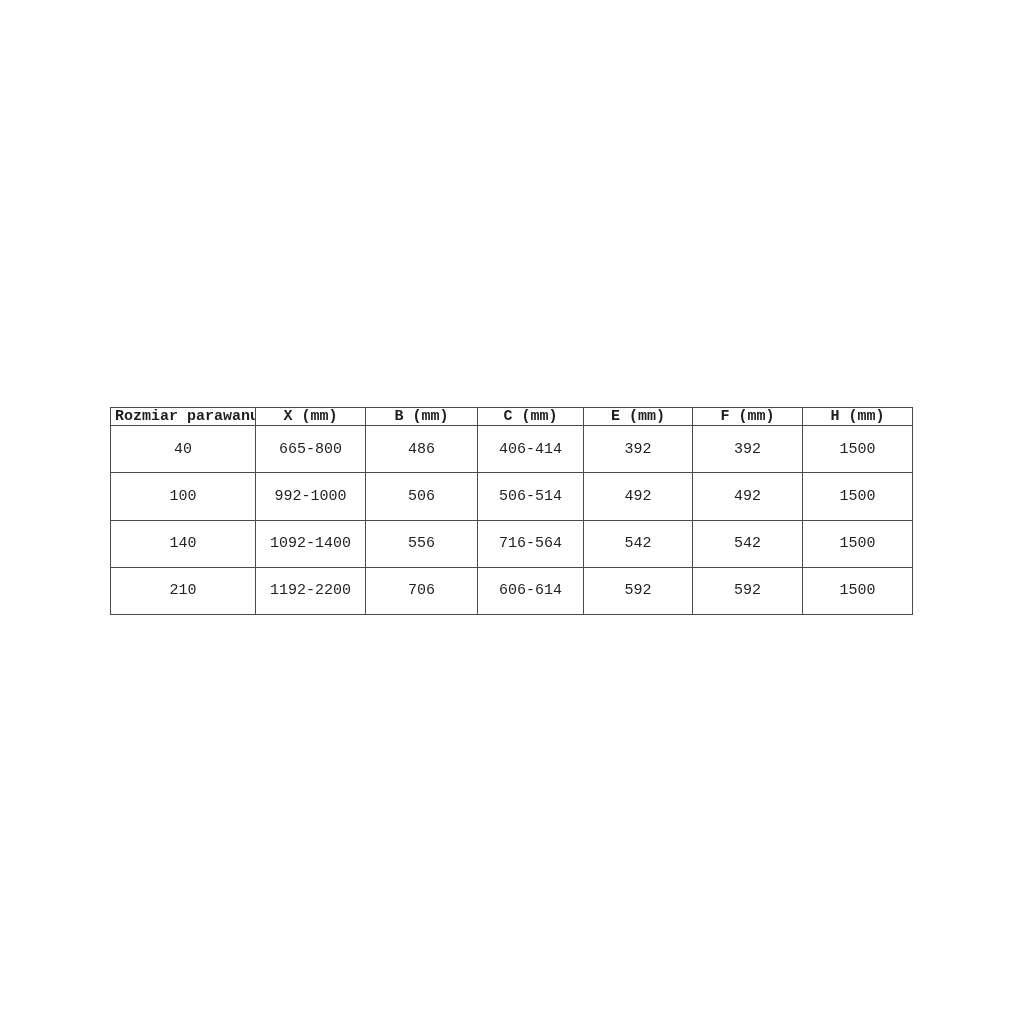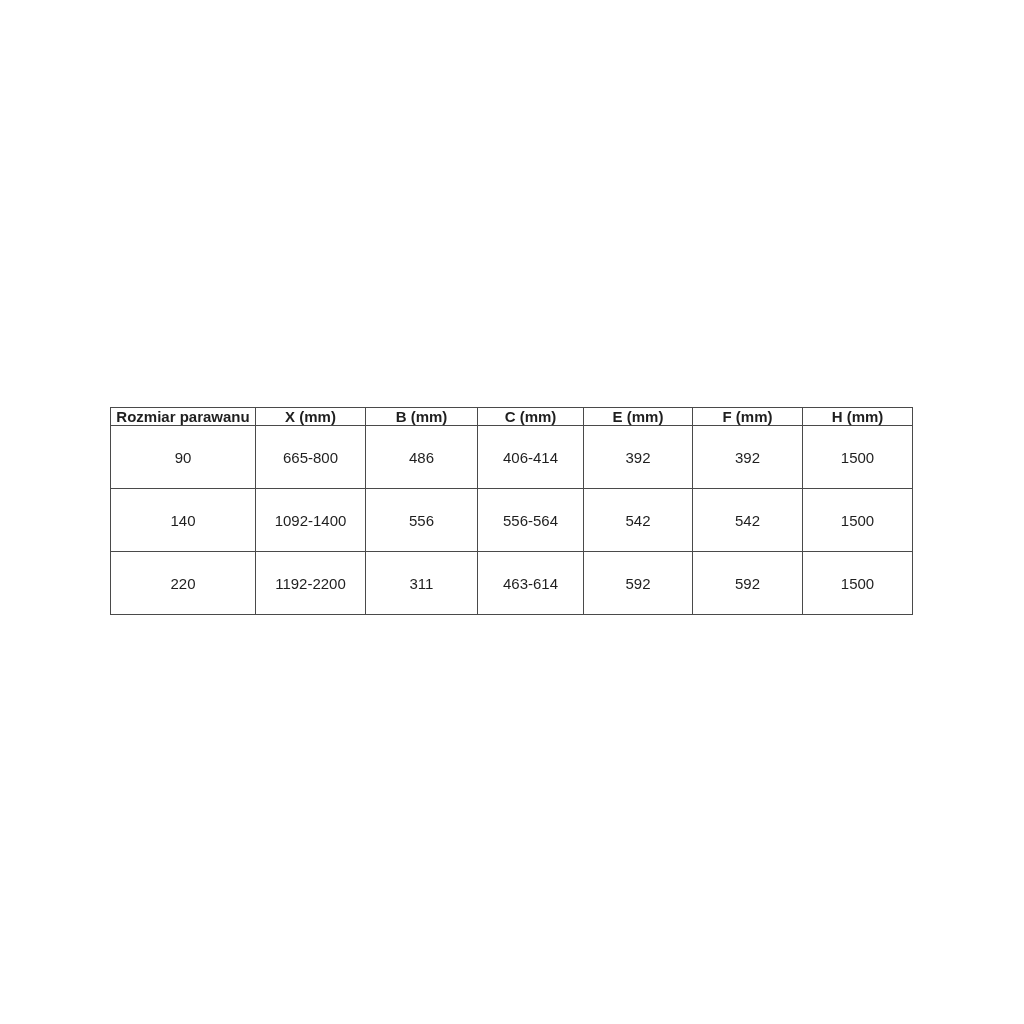--- a/index.html
+++ b/index.html
@@ -29,20 +29,21 @@
   table.size-table th,
   table.size-table td {
     border: 1px solid #4a4a4a;
     text-align: center;
     vertical-align: middle;
     font-size: 15px;
     color: #1f1f1f;
     padding: 0 4px;
     overflow: hidden;
     white-space: nowrap;
+    font-family: Liberation Mono, monospace;
   }
   table.size-table th {
     font-weight: bold;
   }
   table.size-table td {
     font-weight: normal;
   }
 </style>
 </head>
 <body>
@@ -64,41 +65,50 @@
         <th>X (mm)</th>
         <th>B (mm)</th>
         <th>C (mm)</th>
         <th>E (mm)</th>
         <th>F (mm)</th>
         <th>H (mm)</th>
       </tr>
     </thead>
     <tbody>
       <tr>
-        <td>90</td>
+        <td>40</td>
         <td>665-800</td>
         <td>486</td>
         <td>406-414</td>
         <td>392</td>
         <td>392</td>
         <td>1500</td>
       </tr>
       <tr>
+        <td>100</td>
+        <td>992-1000</td>
+        <td>506</td>
+        <td>506-514</td>
+        <td>492</td>
+        <td>492</td>
+        <td>1500</td>
+      </tr>
+      <tr>
         <td>140</td>
         <td>1092-1400</td>
         <td>556</td>
-        <td>556-564</td>
+        <td>716-564</td>
         <td>542</td>
         <td>542</td>
         <td>1500</td>
       </tr>
       <tr>
-        <td>220</td>
+        <td>210</td>
         <td>1192-2200</td>
-        <td>311</td>
-        <td>463-614</td>
+        <td>706</td>
+        <td>606-614</td>
         <td>592</td>
         <td>592</td>
         <td>1500</td>
       </tr>
     </tbody>
   </table>
 </div>
 
 </body></html>

